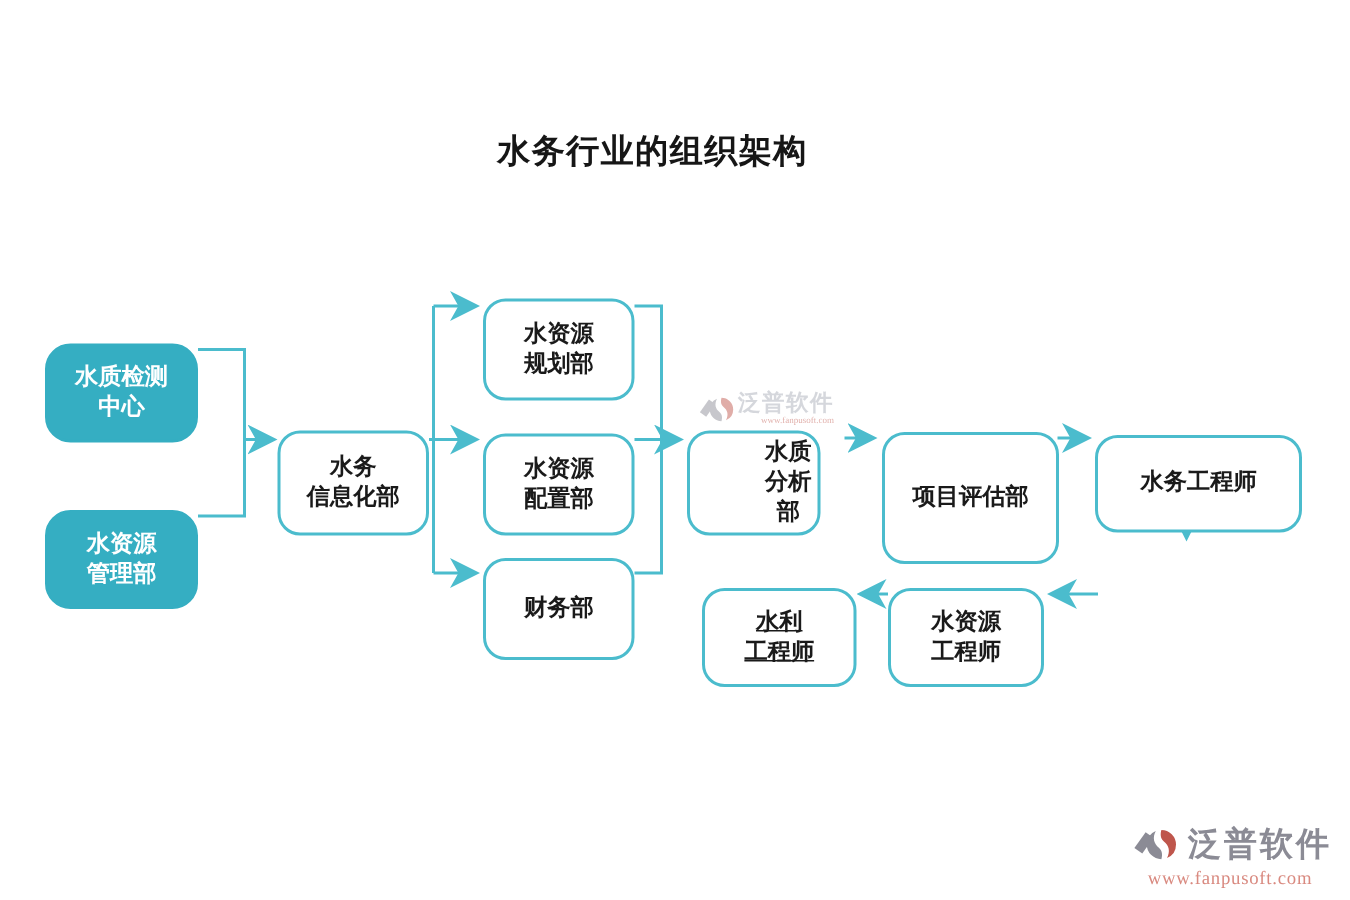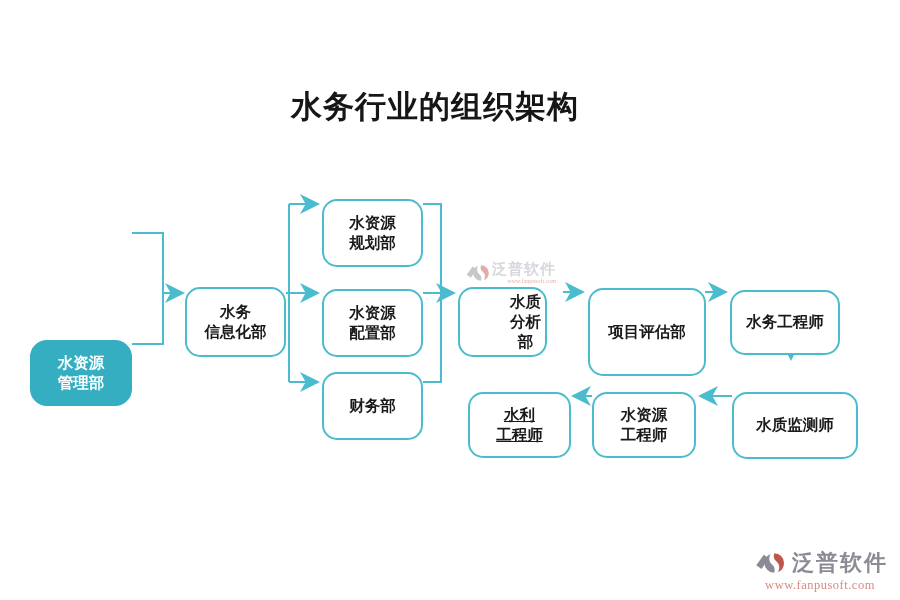--- a/index.html
+++ b/index.html
@@ -12,21 +12,21 @@
     font-family: "Liberation Sans", sans-serif;
   }
   .title {
     position: absolute;
     left: 0;
     top: 86px;
     width: 870px;
     margin: 0;
     text-align: center;
     font-family: Liberation Sans, sans-serif;
-    font-size: 31px;
+    font-size: 22px;
     font-weight: 700;
     letter-spacing: 1px;
     color: var(--color-title);
   }
   .connectors {
     position: absolute;
     left: 0; top: 0;
     width: 900px; height: 600px;
     z-index: 1;
   }
@@ -62,21 +62,21 @@
   }
   
   .pos-qtc      { left: 30px;  top: 200px; width: 102px; height: 66px; }
   .pos-wrm      { left: 30px;  top: 311px; width: 102px; height: 66px; }
   .pos-info     { left: 185px; top: 258px; width: 101px; height: 70px; }
   .pos-plan     { left: 322px; top: 170px; width: 101px; height: 68px; }
   .pos-alloc    { left: 322px; top: 260px; width: 101px; height: 68px; }
   .pos-fin      { left: 322px; top: 343px; width: 101px; height: 68px; }
   .pos-analysis { left: 458px; top: 258px; width: 89px; height: 70px; padding-left: 46px; }
   .pos-eval     { left: 588px; top: 259px; width: 118px; height: 88px; }
-  .pos-weng     { left: 730px; top: 261px; width: 110px; height: 65px; }
+  .pos-weng     { left: 730px; top: 261px; width: 138px; height: 65px; }
   .pos-monitor  { left: 732px; top: 363px; width: 126px; height: 67px; }
   .pos-reng     { left: 592px; top: 363px; width: 104px; height: 66px; }
   .pos-heng     { left: 468px; top: 363px; width: 103px; height: 66px; text-decoration: underline; }
 
   .watermark {
     position: absolute;
     left: 466px; top: 261px;
     z-index: 4;
     display: flex;
     align-items: flex-start;
@@ -157,20 +157,24 @@
     <path d="M423,293 H450" marker-end="url(#arrow)"></path>
 
     <path d="M563,292 H579" marker-end="url(#arrow)"></path>
     <path d="M705,292 H722" marker-end="url(#arrow)"></path>
 
     <path d="M791,328 V355" marker-end="url(#arrow)"></path>
     <path d="M732,396 H704" marker-end="url(#arrow)"></path>
     <path d="M592,396 H577" marker-end="url(#arrow)"></path>
   </svg>
 
+  <div class="node filled pos-qtc">
+    <span class="node-label">水质检测
+中心</span>
+  </div>
   <div class="node filled pos-wrm">
     <span class="node-label">水资源
 管理部</span>
   </div>
   <div class="node pos-info">
     <span class="node-label">水务
 信息化部</span>
   </div>
   <div class="node pos-plan">
     <span class="node-label">水资源
@@ -185,23 +189,20 @@
   </div>
   <div class="node pos-analysis">
     <span class="node-label">水质
 分析部</span>
   </div>
   <div class="node pos-eval">
     <span class="node-label">项目评估部</span>
   </div>
   <div class="node pos-weng">
     <span class="node-label">水务工程师</span>
-  </div>
-  <div class="node pos-monitor">
-    <span class="node-label">水质监测师</span>
   </div>
   <div class="node pos-reng">
     <span class="node-label">水资源
 工程师</span>
   </div>
   <div class="node pos-heng">
     <span class="node-label">水利
 工程师</span>
   </div>
 

